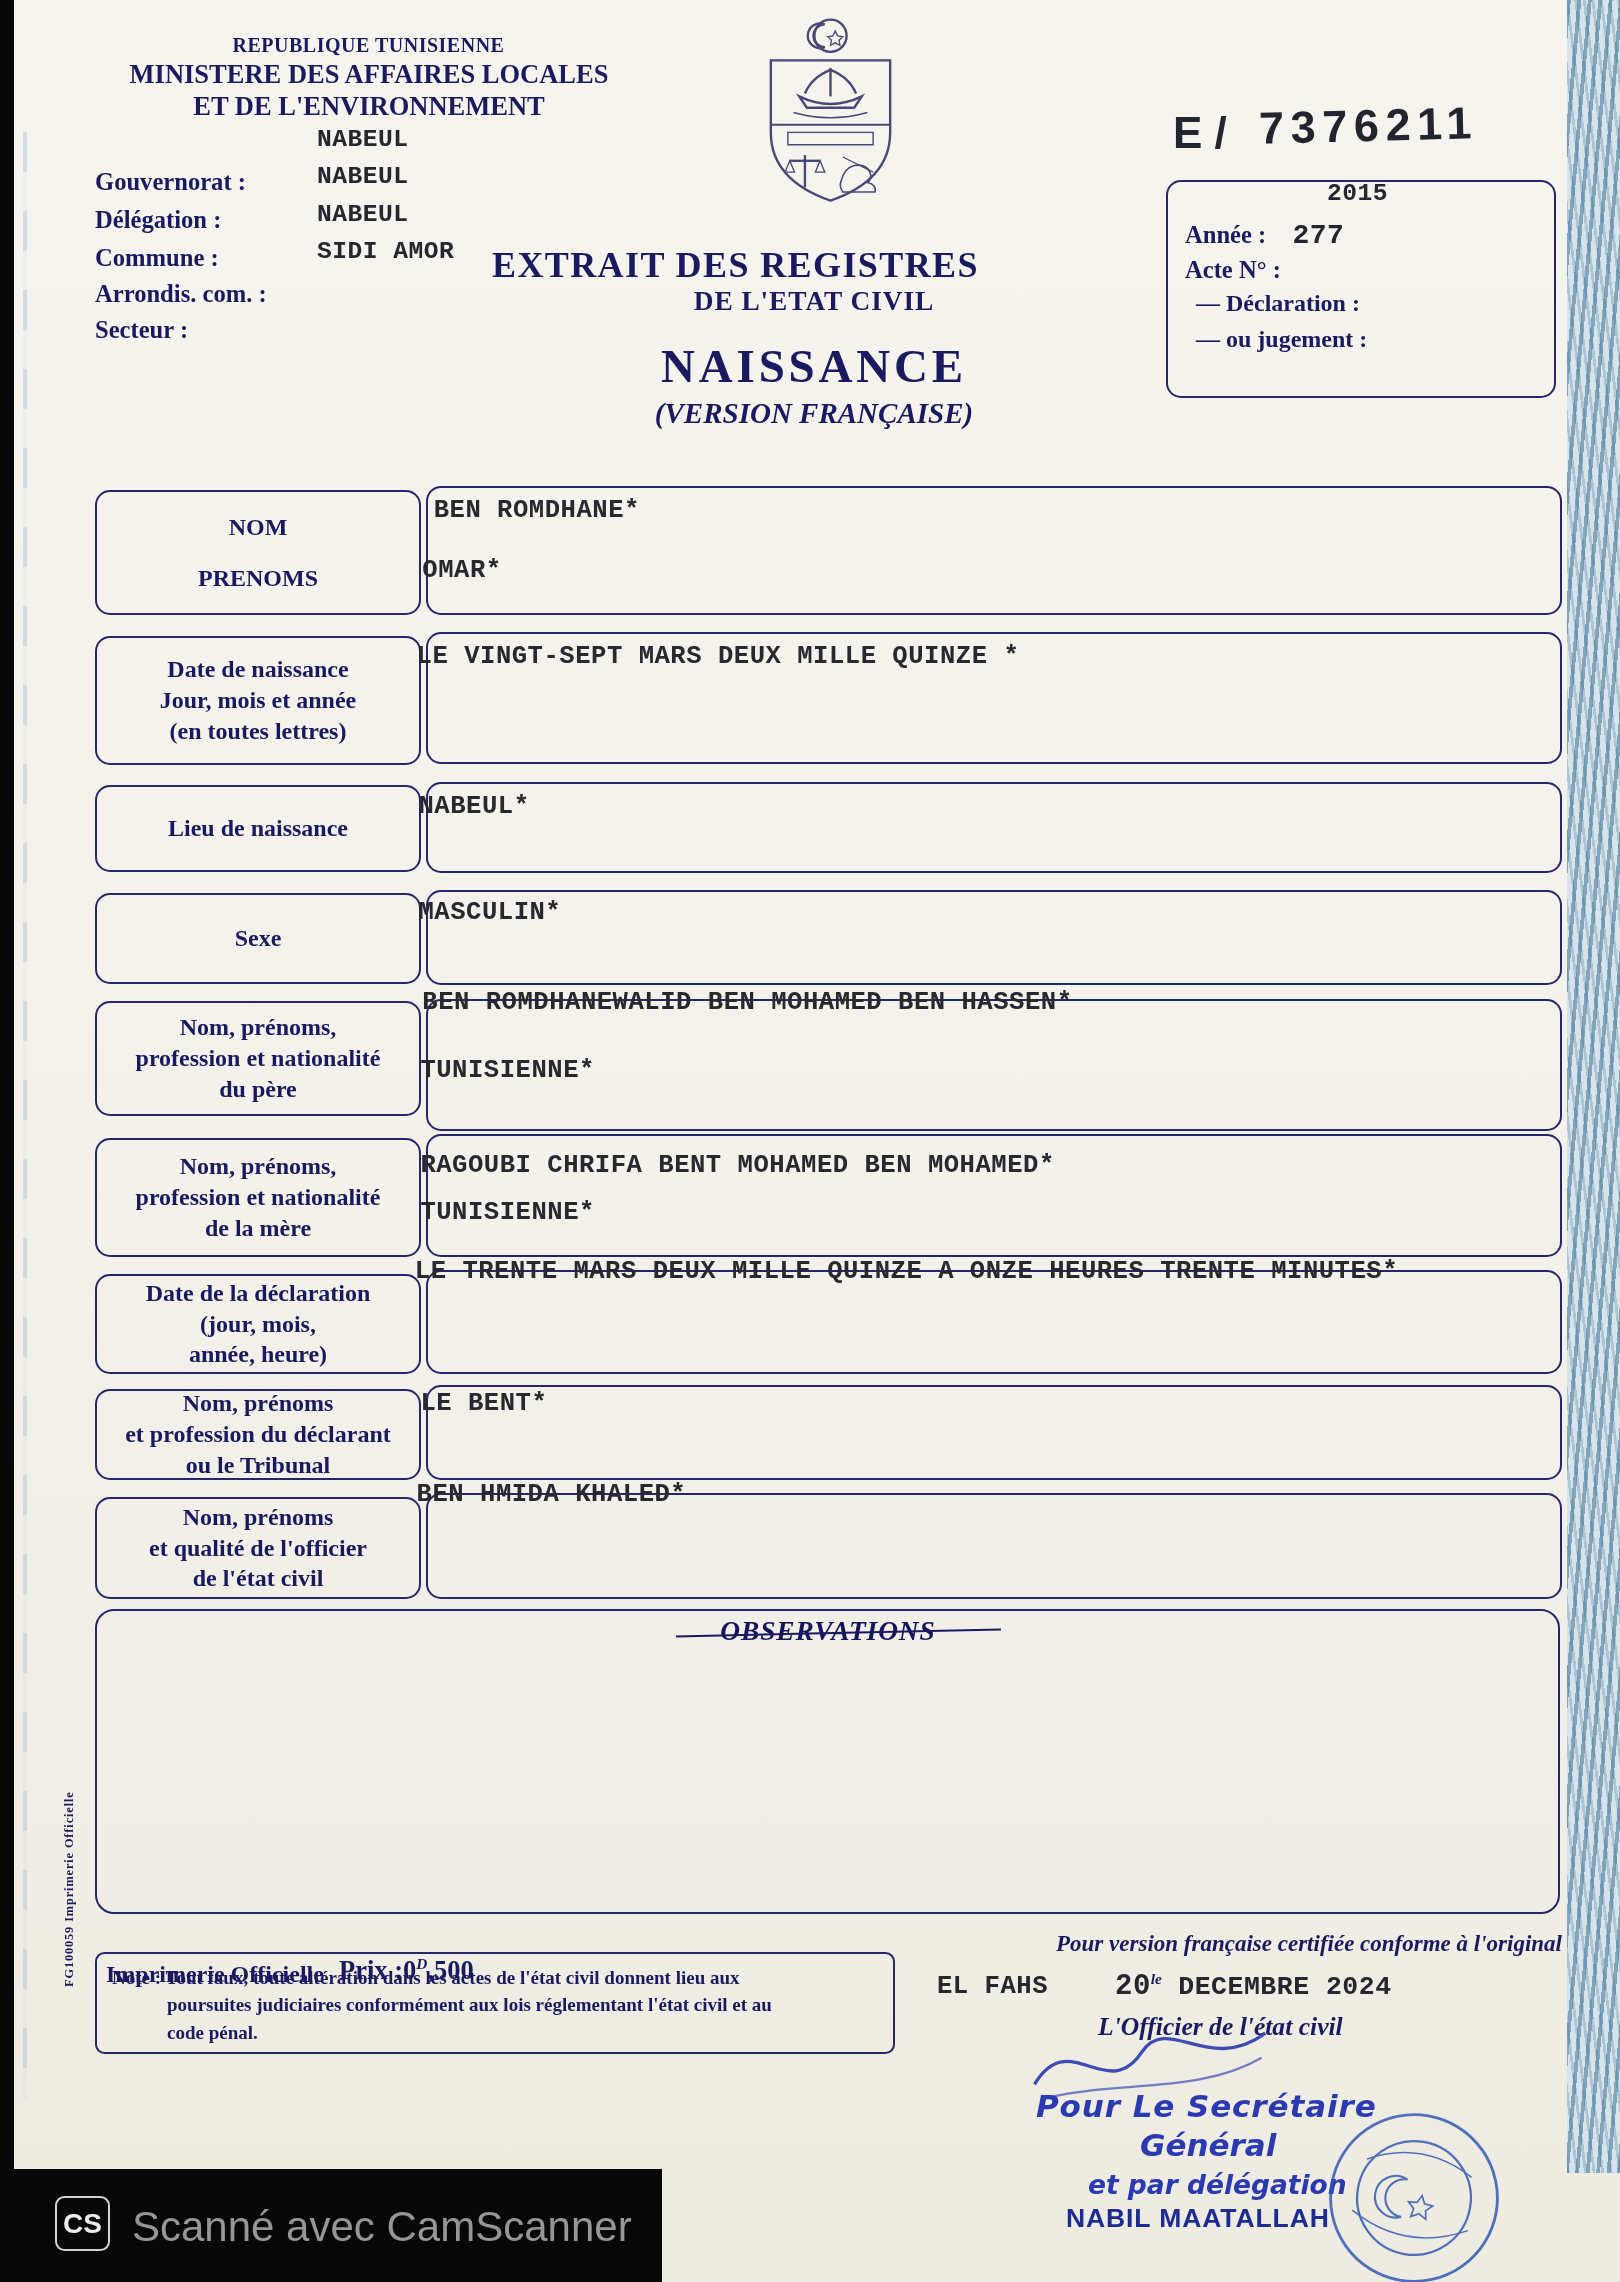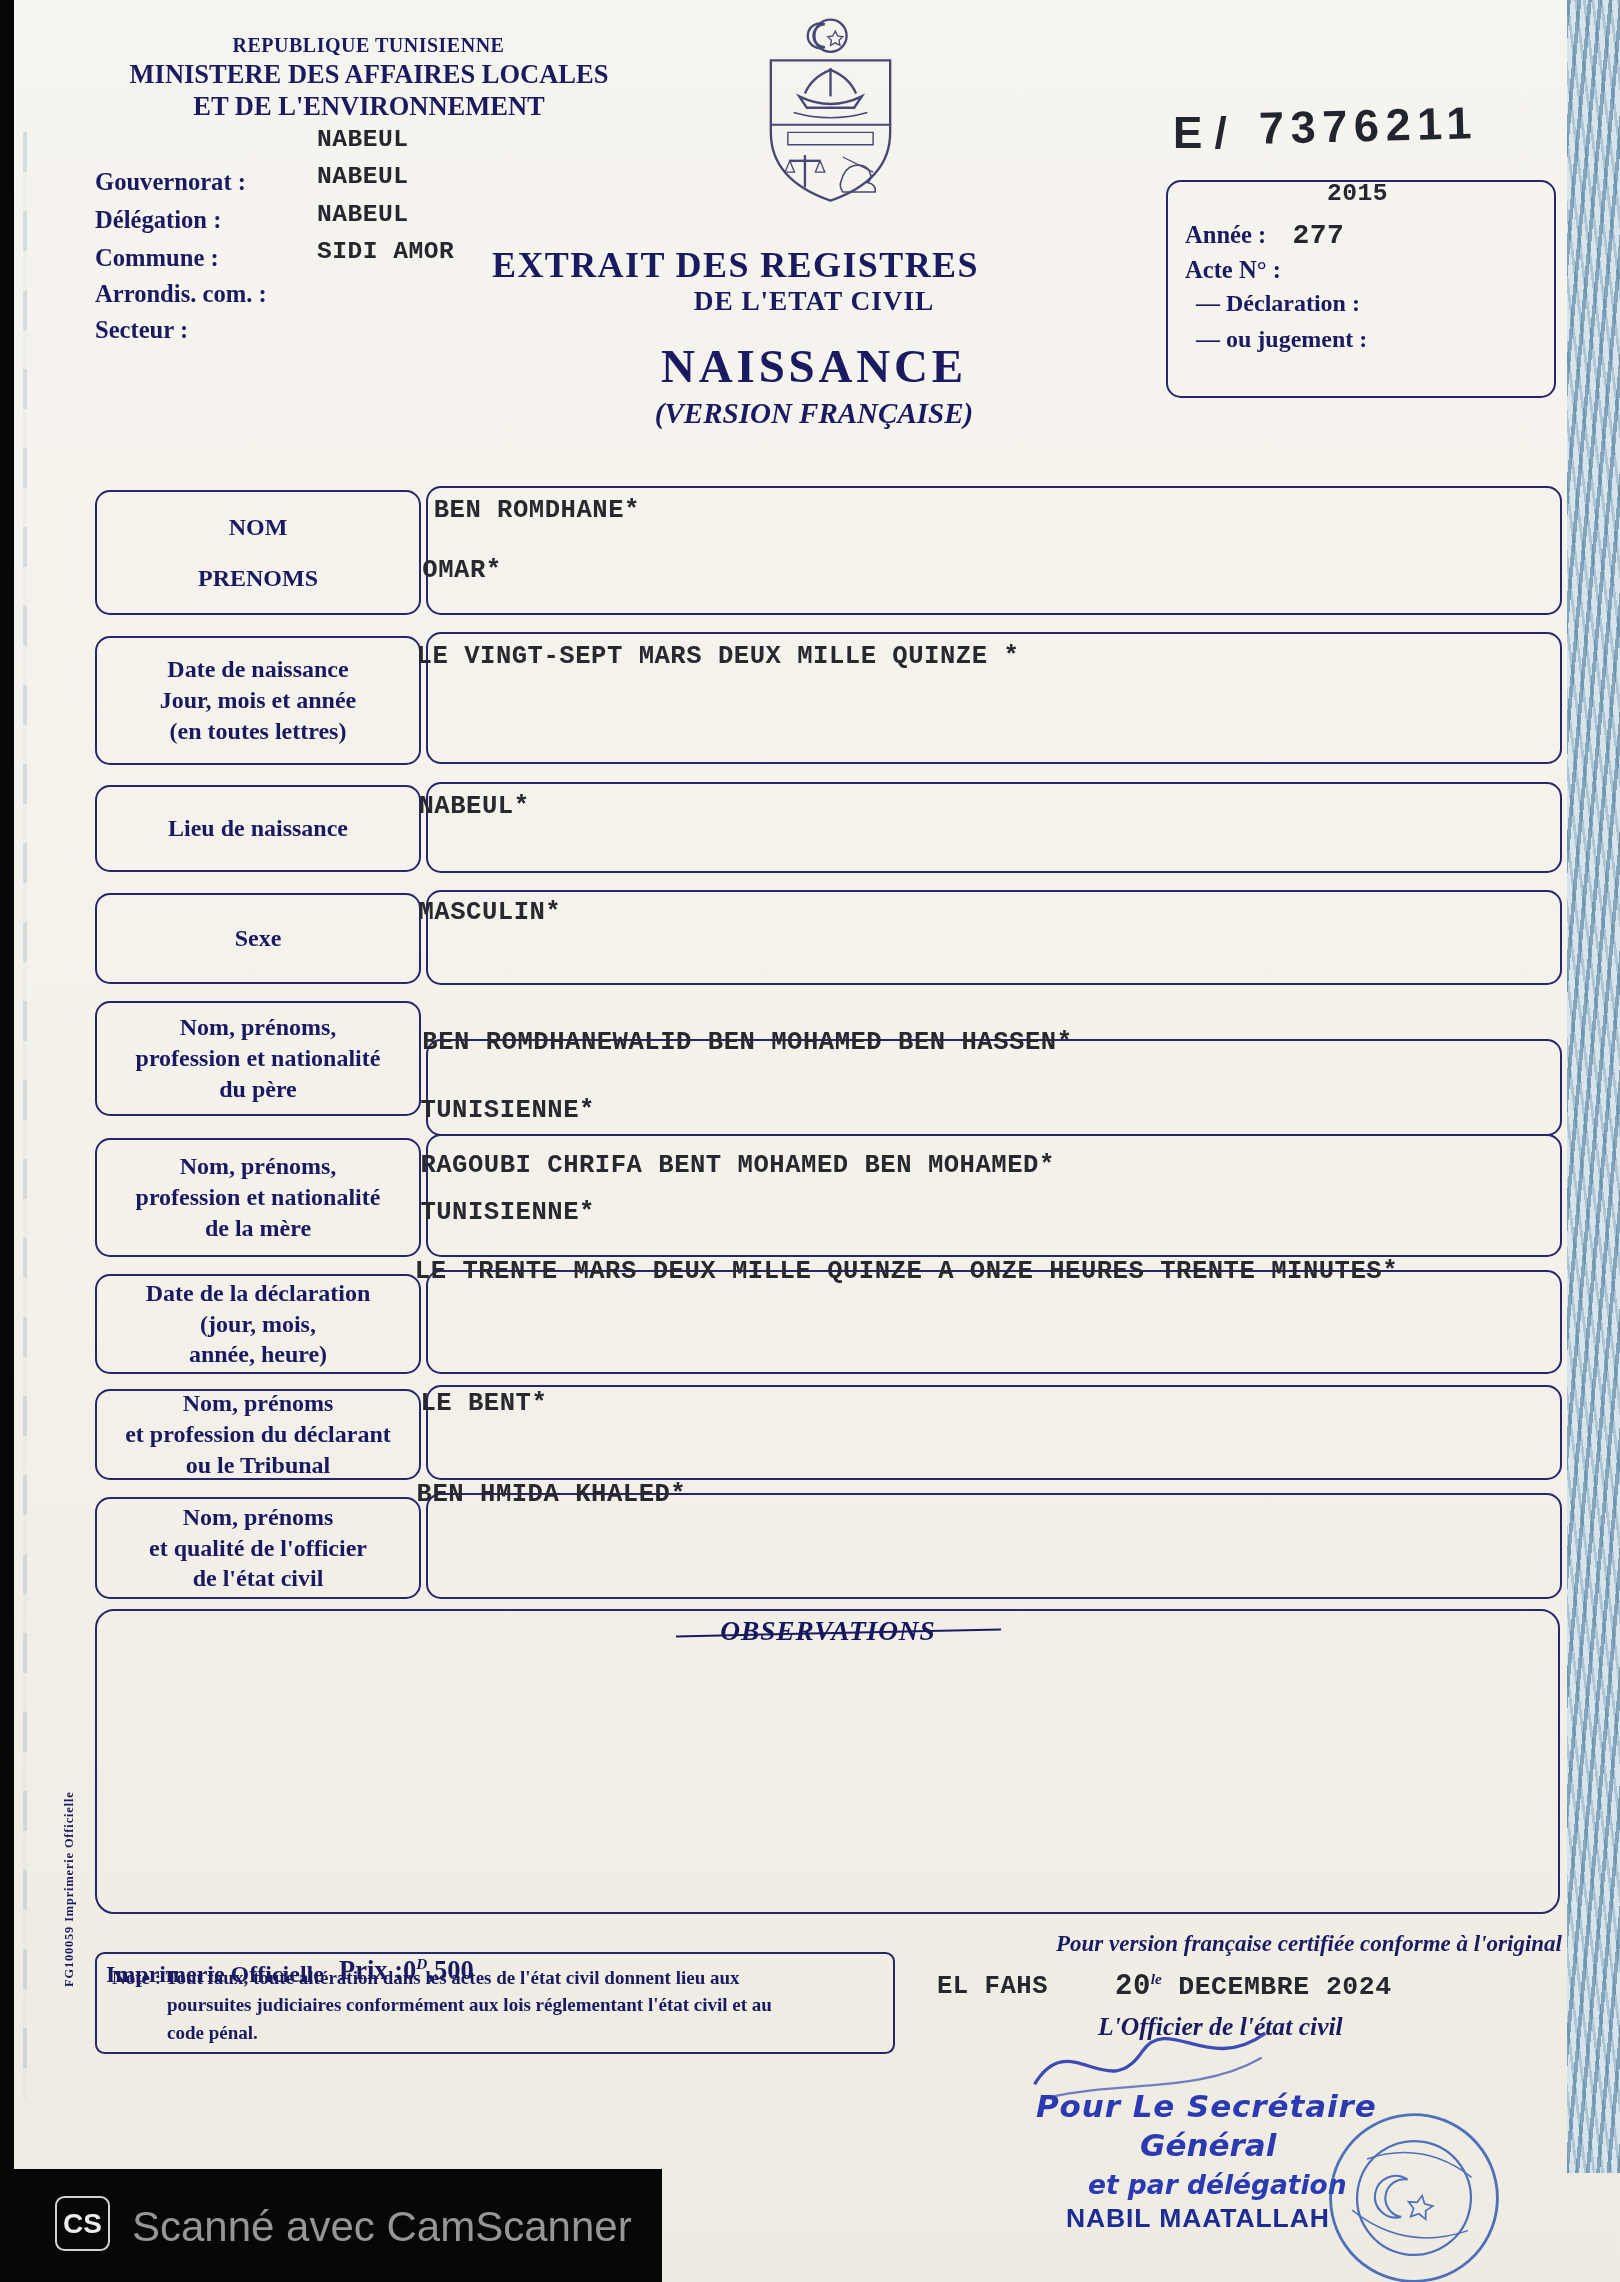--- a/index.html
+++ b/index.html
@@ -112,21 +112,21 @@
   </div>
 
   <div class="abs bx label-box" style="left:95px;top:893px;width:326px;height:91px">Sexe</div>
   <div class="abs bx" style="left:426px;top:890px;width:1136px;height:95px">
     <div class="value-line" style="left:-9.5px;top:5.7px">MASCULIN*</div>
   </div>
 
   <div class="abs bx label-box" style="left:95px;top:1001px;width:326px;height:115px">Nom, prénoms,
 profession et nationalité
 du père</div>
-  <div class="abs bx" style="left:426px;top:1039px;width:1136px;height:97px">
+  <div class="abs bx" style="left:426px;top:999px;width:1136px;height:132px">
     <div class="value-line" style="left:-5.7px;top:-13.2px">BEN ROMDHANEWALID BEN MOHAMED BEN HASSEN*</div>
     <div class="value-line" style="left:-7.6px;top:55px">TUNISIENNE*</div>
   </div>
 
   <div class="abs bx label-box" style="left:95px;top:1138px;width:326px;height:119px">Nom, prénoms,
 profession et nationalité
 de la mère</div>
   <div class="abs bx" style="left:426px;top:1134px;width:1136px;height:123px">
     <div class="value-line" style="left:-7.6px;top:15px">RAGOUBI CHRIFA BENT MOHAMED BEN MOHAMED*</div>
     <div class="value-line" style="left:-7.6px;top:62px">TUNISIENNE*</div>

